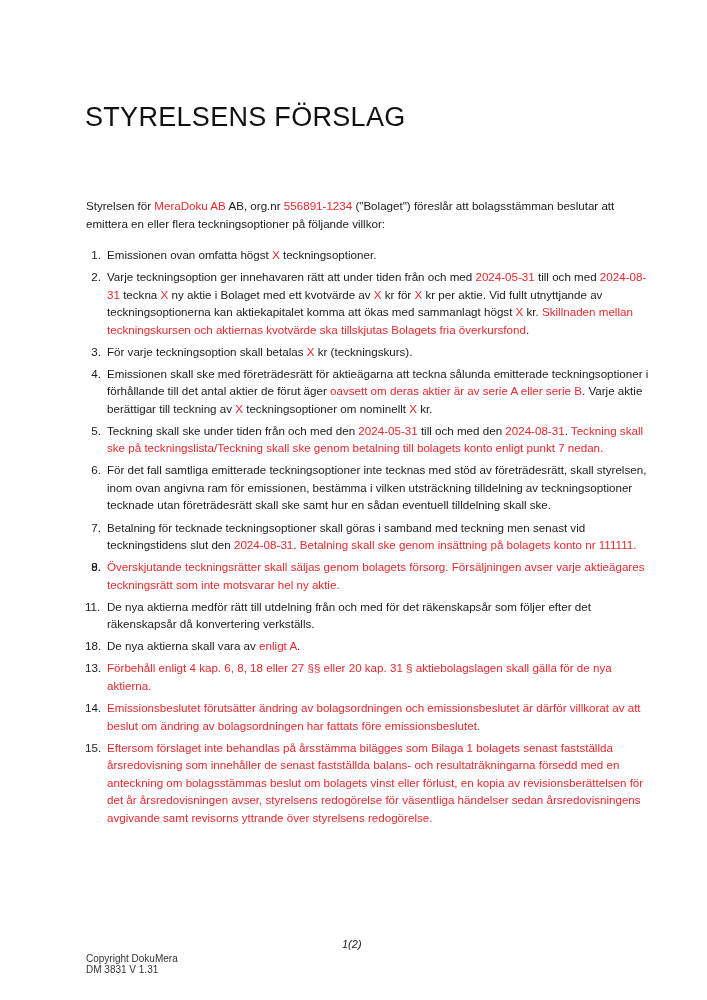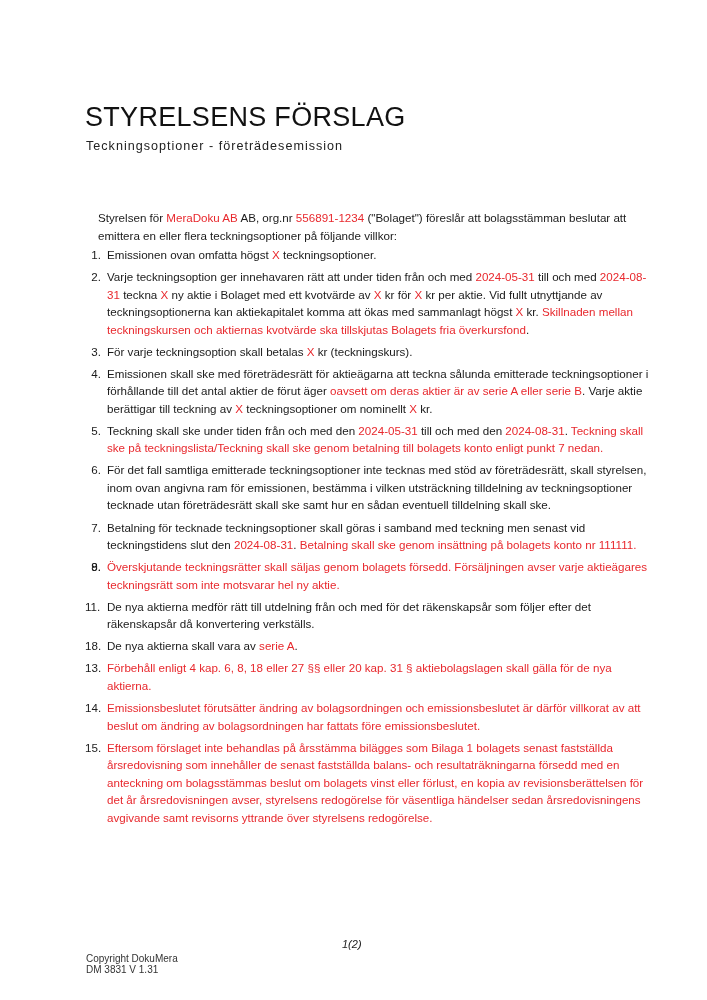--- a/index.html
+++ b/index.html
@@ -2,51 +2,50 @@
 <html><head>
 <meta charset="utf-8">
 <style>
   html, body { margin: 0; padding: 0; background: #ffffff; }
   body { width: 707px; height: 1000px; position: relative; overflow: hidden;
          font-family: "Liberation Sans", "DejaVu Sans", sans-serif; color: #1a1a1a; }
   .page { position: absolute; left: 0; top: 16px; width: 707px; height: 1000px; }
   .title { position: absolute; left: 85px; top: 86px; font-size: 27px; letter-spacing: 0.3px;
            color: #111; font-weight: normal; margin: 0; }
   .subtitle { position: absolute; left: 86px; top: 123px; font-size: 12.6px; letter-spacing: 1px; color: #222; margin:0; }
-  .intro { position: absolute; left: 86px; top: 181px; width: 560px; font-size: 11.6px; line-height: 17.5px; margin:12px; }
+  .intro { position: absolute; left: 86px; top: 181px; width: 560px; font-size: 11.6px; line-height: 17.5px; margin:0; }
   .list { position: absolute; left: 86px; top: 230px; width: 570px; margin: 0; padding: 0; list-style: none;
           font-size: 11.6px; line-height: 17.5px; }
   .list li { position: relative; padding-left: 21px; margin-bottom: 4.6px; }
   .num { position: absolute; left: 0; top: 0; width: 18px; text-align: right; padding-right: 3px; box-sizing: border-box; }
   .num.two { left: -1px; }
   .red { color: #e8282d; }
   .pagenum { position: absolute; left: 342px; top: 922px; font-size: 11px; color: #222; font-style: italic; }
   .footer { position: absolute; left: 86px; top: 937px; font-size: 10px; line-height: 11px; color: #333; }
 </style>
 </head>
 <body>
 
 <div class="page">
   <h1 class="title">STYRELSENS FÖRSLAG</h1>
-  <div class="subtitle">Teckningsoptioner - företrädesemission</div>
 
   <p class="intro" id="intro"><span>Styrelsen för </span><span class="red">MeraDoku AB</span><span> AB, org.nr </span><span class="red">556891-1234</span><span> ("Bolaget") föreslår att bolagsstämman beslutar att emittera en eller flera teckningsoptioner på följande villkor:</span></p>
 
   <ol class="list" id="clist">
       <li><span class="num">1.</span><span>Emissionen ovan omfatta högst </span><span class="red">X</span><span> teckningsoptioner.</span></li>
       <li><span class="num">2.</span><span>Varje teckningsoption ger innehavaren rätt att under tiden från och med </span><span class="red">2024-05-31</span><span> till och med </span><span class="red">2024-08-31</span><span> teckna </span><span class="red">X</span><span> ny aktie i Bolaget med ett kvotvärde av </span><span class="red">X</span><span> kr för </span><span class="red">X</span><span> kr per aktie. Vid fullt utnyttjande av teckningsoptionerna kan aktiekapitalet komma att ökas med sammanlagt högst </span><span class="red">X</span><span> kr. </span><span class="red">Skillnaden mellan teckningskursen och aktiernas kvotvärde ska tillskjutas Bolagets fria överkursfond</span><span>.</span></li>
       <li><span class="num">3.</span><span>För varje teckningsoption skall betalas </span><span class="red">X</span><span> kr (teckningskurs).</span></li>
       <li><span class="num">4.</span><span>Emissionen skall ske med företrädesrätt för aktieägarna att teckna sålunda emitterade teckningsoptioner i förhållande till det antal aktier de förut äger </span><span class="red">oavsett om deras aktier är av serie A eller serie B</span><span>. Varje aktie berättigar till teckning av </span><span class="red">X</span><span> teckningsoptioner om nominellt </span><span class="red">X</span><span> kr.</span></li>
       <li><span class="num">5.</span><span>Teckning skall ske under tiden från och med den </span><span class="red">2024-05-31</span><span> till och med den </span><span class="red">2024-08-31</span><span>. </span><span class="red">Teckning skall ske på teckningslista/Teckning skall ske genom betalning till bolagets konto enligt punkt 7 nedan.</span></li>
       <li><span class="num">6.</span><span>För det fall samtliga emitterade teckningsoptioner inte tecknas med stöd av företrädesrätt, skall styrelsen, inom ovan angivna ram för emissionen, bestämma i vilken utsträckning tilldelning av teckningsoptioner tecknade utan företrädesrätt skall ske samt hur en sådan eventuell tilldelning skall ske.</span></li>
       <li><span class="num">7.</span><span>Betalning för tecknade teckningsoptioner skall göras i samband med teckning men senast vid teckningstidens slut den </span><span class="red">2024-08-31</span><span>. </span><span class="red">Betalning skall ske genom insättning på bolagets konto nr 111111.</span></li>
       <li><span class="num">8.</span></li>
-      <li><span class="num">9.</span><span class="red">Överskjutande teckningsrätter skall säljas genom bolagets försedd. Försäljningen avser varje aktieägares teckningsrätt som inte motsvarar hel ny aktie.</span></li>
+      <li><span class="num">9.</span><span class="red">Överskjutande teckningsrätter skall säljas genom bolagets försorg. Försäljningen avser varje aktieägares teckningsrätt som inte motsvarar hel ny aktie.</span></li>
       <li><span class="num two">11.</span><span>De nya aktierna medför rätt till utdelning från och med för det räkenskapsår som följer efter det räkenskapsår då konvertering verkställs.</span></li>
-      <li><span class="num two">18.</span><span>De nya aktierna skall vara av </span><span class="red">serie A</span><span>.</span></li>
+      <li><span class="num two">18.</span><span>De nya aktierna skall vara av </span><span class="red">enligt A</span><span>.</span></li>
       <li><span class="num two">13.</span><span class="red">Förbehåll enligt 4 kap. 6, 8, 18 eller 27 §§ eller 20 kap. 31 § aktiebolagslagen skall gälla för de nya aktierna.</span></li>
       <li><span class="num two">14.</span><span class="red">Emissionsbeslutet förutsätter ändring av bolagsordningen och emissionsbeslutet är därför villkorat av att beslut om ändring av bolagsordningen har fattats före emissionsbeslutet.</span></li>
       <li><span class="num two">15.</span><span class="red">Eftersom förslaget inte behandlas på årsstämma bilägges som Bilaga 1 bolagets senast fastställda årsredovisning som innehåller de senast fastställda balans- och resultaträkningarna försedd med en anteckning om bolagsstämmas beslut om bolagets vinst eller förlust, en kopia av revisionsberättelsen för det år årsredovisningen avser, styrelsens redogörelse för väsentliga händelser sedan årsredovisningens avgivande samt revisorns yttrande över styrelsens redogörelse.</span></li>
     </ol>
 
   <div class="pagenum">1(2)</div>
 
   <div class="footer">
     <div>Copyright DokuMera</div>
     <div>DM 3831 V 1.31</div>

